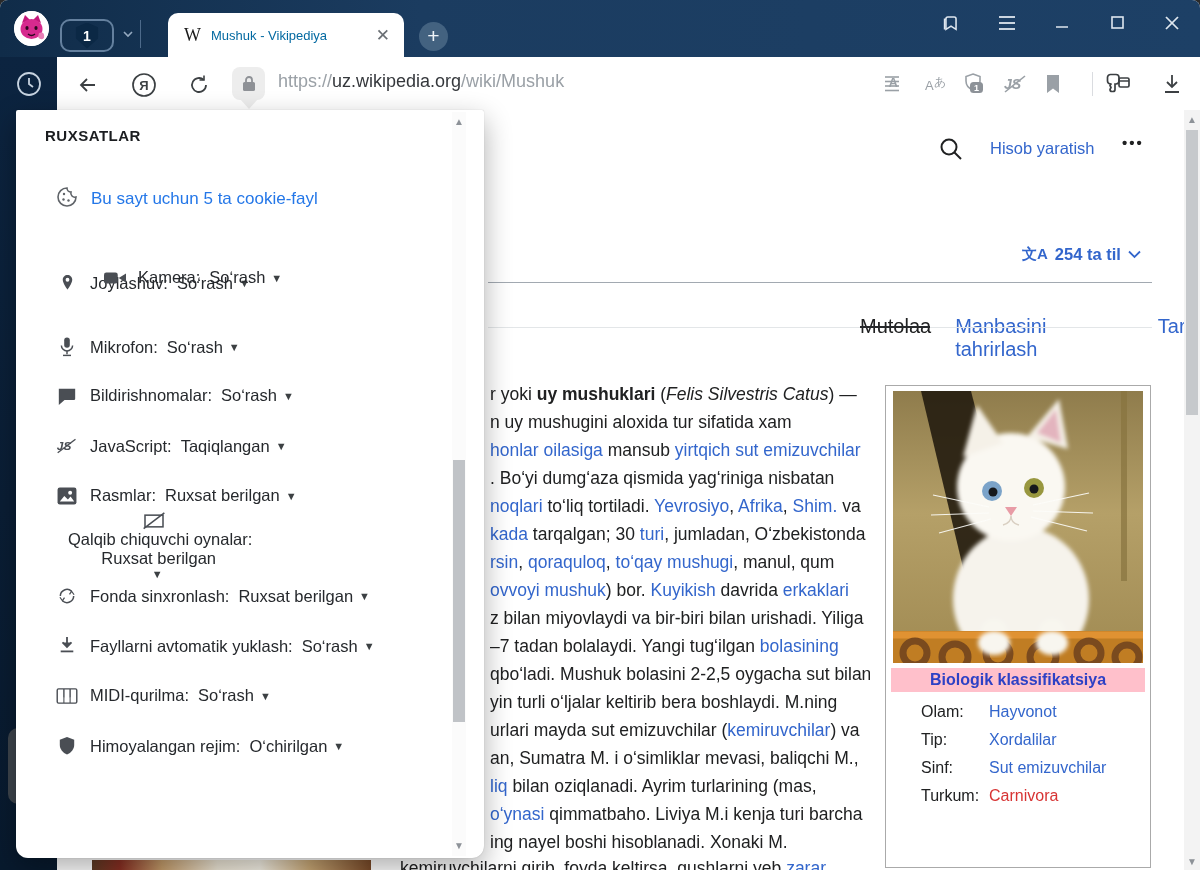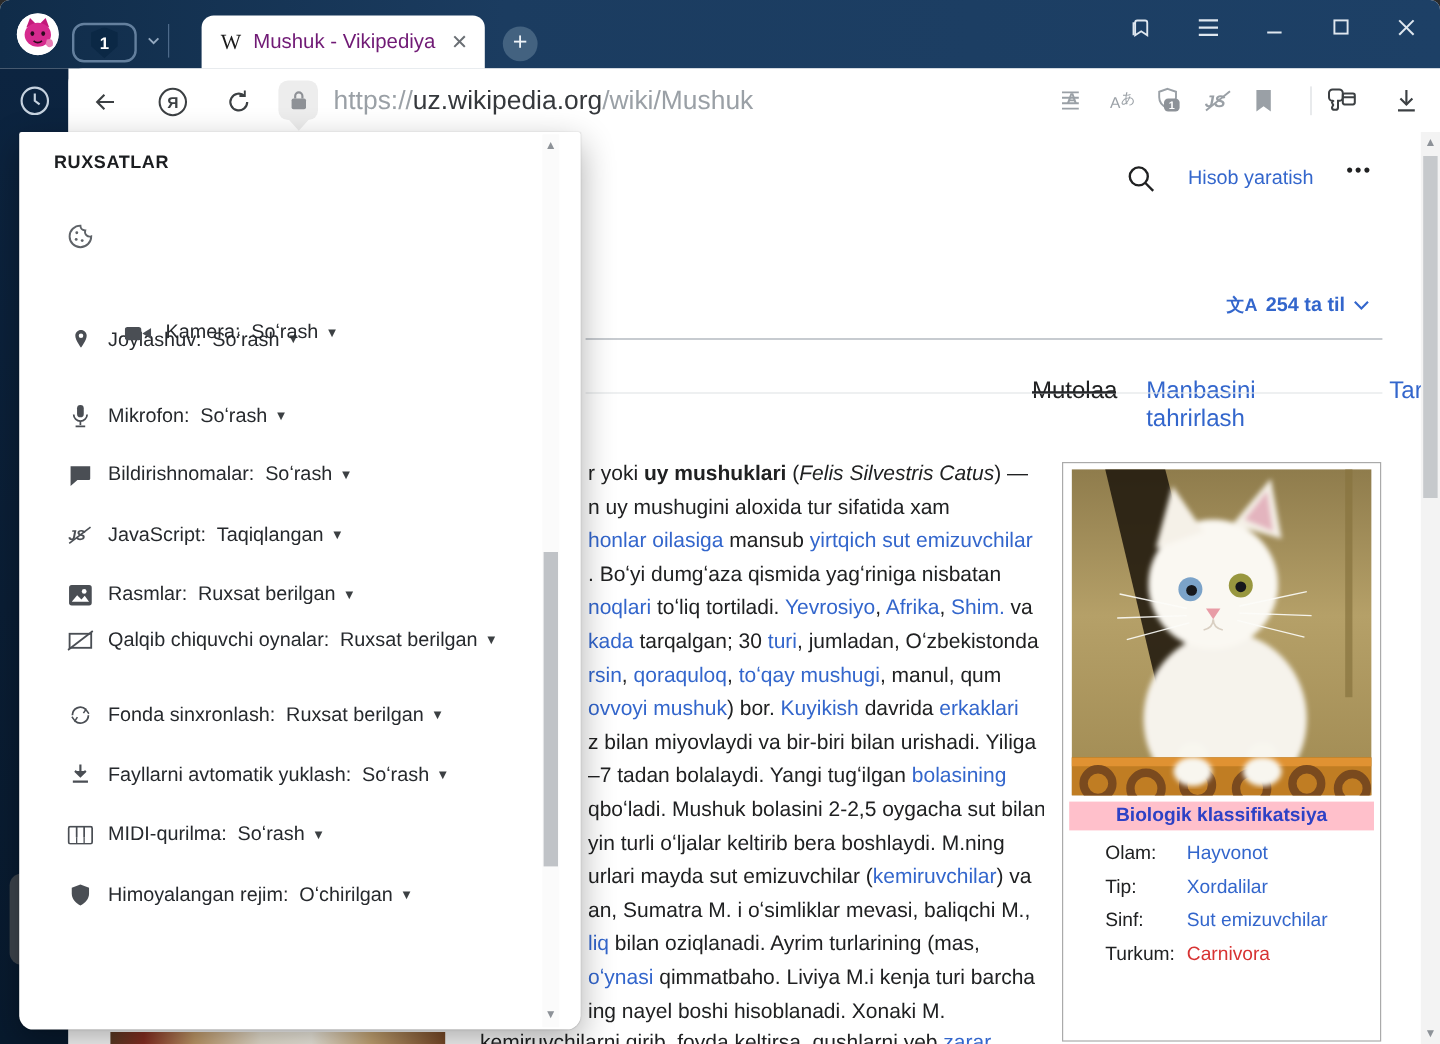--- a/index.html
+++ b/index.html
@@ -14,37 +14,37 @@
   .tabcounter{position:absolute;left:60px;top:19px;width:54px;height:33px;border:2px solid #5f7globe;
     border:2px solid #64809e;border-radius:10px;display:flex;align-items:center;justify-content:center;}
   .shieldnum{width:24px;height:26px;background:#0b2845;color:#fff;font-size:14px;font-weight:bold;
     display:flex;align-items:center;justify-content:center;
     clip-path:polygon(50% 0,96% 18%,96% 62%,50% 100%,4% 62%,4% 18%);}
   .tc-chev{position:absolute;left:122px;top:28px;width:12px;height:12px;color:#94a9c0;font-size:13px;line-height:12px;}
   .tb-sep{position:absolute;left:140px;top:20px;width:1px;height:28px;background:#4d6a8a;}
   .tab{position:absolute;left:168px;top:13px;width:236px;height:44px;background:#fff;
     border-radius:10px 10px 0 0;display:flex;align-items:center;padding:0 10px;}
   .tab .wicon{font-family:"Liberation Serif",serif;font-size:18px;color:#1b1b1b;margin:0 10px 0 6px;}
-  .tab .ttl{font-size:17px;color:#701a75;flex:1;white-space:nowrap;overflow:hidden;}
+  .tab .ttl{font-size:13px;color:#0369a1;flex:1;white-space:nowrap;overflow:hidden;}
   .tab .closex{color:#6a6f74;font-size:17px;padding:0 4px;}
   .newtab{position:absolute;left:419px;top:22px;width:29px;height:29px;border-radius:50%;
     background:#436280;color:#eef3f8;font-size:21px;line-height:27px;text-align:center;}
   .wc{position:absolute;top:0;height:45px;width:40px;display:flex;align-items:center;justify-content:center;color:#dfe7ef;}
   .wc svg{display:block;}
   
   .sidebar{position:absolute;left:0;top:57px;width:57px;height:813px;
     background:linear-gradient(180deg,#0c2440 0%,#0a1e35 55%,#081a2e 100%);}
   .mainarea{position:absolute;left:57px;top:57px;width:1143px;height:813px;background:#fff;border-radius:12px 0 0 0;}
   .clockico{position:absolute;left:15px;top:70px;}
   .tool{position:absolute;top:70px;width:30px;height:30px;display:flex;align-items:center;justify-content:center;}
   .lockpill{position:absolute;left:232px;top:67px;width:33px;height:33px;background:#ededed;border-radius:8px;
     display:flex;align-items:center;justify-content:center;}
   .pillptr{position:absolute;left:240px;top:99px;width:0;height:0;border-left:9px solid transparent;
     border-right:9px solid transparent;border-top:10px solid #ededed;}
-  .urltext{position:absolute;left:278px;top:71px;font-size:22px;color:#9aa0a6;white-space:nowrap;}
+  .urltext{position:absolute;left:278px;top:71px;font-size:18px;color:#9aa0a6;white-space:nowrap;}
   .urltext .dom{color:#35383c;}
   .ticon{position:absolute;top:69px;width:32px;height:30px;display:flex;align-items:center;justify-content:center;}
   .tool-sep{position:absolute;left:1092px;top:72px;width:1px;height:24px;background:#dadce0;}
   .searchico{position:absolute;left:938px;top:136px;}
   .acct{position:absolute;left:990px;top:139px;font-size:16.5px;color:#3366cc;}
   .dots{position:absolute;left:1122px;top:134px;font-size:15px;letter-spacing:2px;color:#202122;font-weight:bold;}
   .langsel{position:absolute;left:1022px;top:245px;font-size:16.5px;font-weight:bold;color:#3366cc;display:flex;align-items:center;gap:7px;}
   .hr1{position:absolute;left:488px;top:282px;width:664px;height:1px;background:#a2a9b1;}
   .wtabs{position:absolute;left:860px;top:315px;display:flex;gap:24px;font-size:20px;}
   .wtabs span{color:#3366cc;}
@@ -371,20 +371,21 @@
   <div class="panel-title">RUXSATLAR</div>
   <div class="cookierow">
     <span>
       <svg width="24" height="24" viewBox="0 0 24 24" fill="none" stroke="#5f6368" stroke-width="1.6">
         <path d="M21 12a9 9 0 1 1-9-9 4 4 0 0 0 4 4 4 4 0 0 0 5 5z"></path>
         <circle cx="9" cy="9" r="1.2" fill="#5f6368" stroke="none"></circle>
         <circle cx="8.5" cy="14.5" r="1.2" fill="#5f6368" stroke="none"></circle>
         <circle cx="13.5" cy="15.5" r="1.2" fill="#5f6368" stroke="none"></circle>
       </svg>
     </span>
+    <span class="txt">Bu sayt uchun 5 ta cookie-fayl</span>
   </div>
   <div id="permrows">
       <div class="perm-row" style="top: 236px; margin-top: 36px;">
         <span class="ico">
           <svg width="19" height="22" viewBox="0 0 24 24">
             <path d="M12 2C8.7 2 6 4.7 6 8c0 4.6 6 12.5 6 12.5S18 12.6 18 8c0-3.3-2.7-6-6-6zm0 8.3A2.4 2.4 0 1 1 12 5.5a2.4 2.4 0 0 1 0 4.8z" fill="#4a4e54"></path>
           </svg>
         </span>
         <span class="lbl">Joylashuv:</span>
         <span class="val">Soʻrash</span>
@@ -440,21 +441,21 @@
           <svg width="20" height="18" viewBox="0 0 22 20">
             <rect x="0.5" y="0.5" width="21" height="19" rx="2.5" fill="#4a4e54"></rect>
             <circle cx="14.5" cy="6.5" r="2.2" fill="#fff"></circle>
             <path d="M3 16l5-6 4 4 3-3.5 4 5.5z" fill="#fff"></path>
           </svg>
         </span>
         <span class="lbl">Rasmlar:</span>
         <span class="val">Ruxsat berilgan</span>
         <span class="caret">▼</span>
       </div>
-      <div class="perm-row" style="top: 524px;">
+      <div class="perm-row" style="top: 512px; flex-direction: column;">
         <span class="ico">
           <svg width="22" height="18" viewBox="0 0 24 20" fill="none" stroke="#4a4e54" stroke-width="1.7">
             <rect x="2" y="3.5" width="20" height="13"></rect>
             <line x1="0.5" y1="18.5" x2="23.5" y2="1"></line>
           </svg>
         </span>
         <span class="lbl">Qalqib chiquvchi oynalar:</span>
         <span class="val">Ruxsat berilgan</span>
         <span class="caret">▼</span>
       </div>

